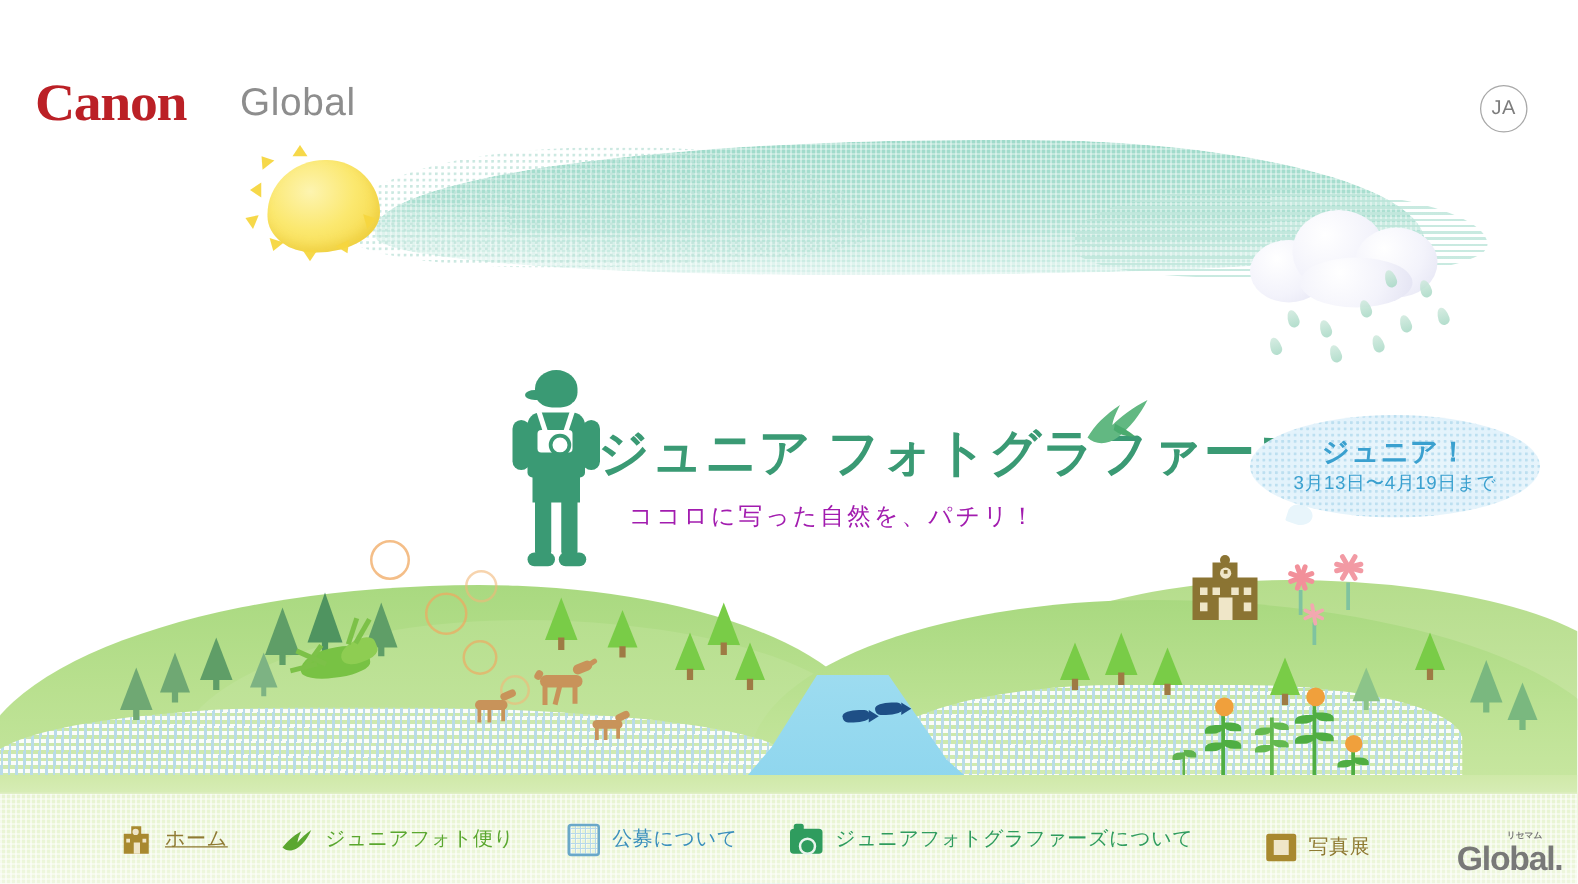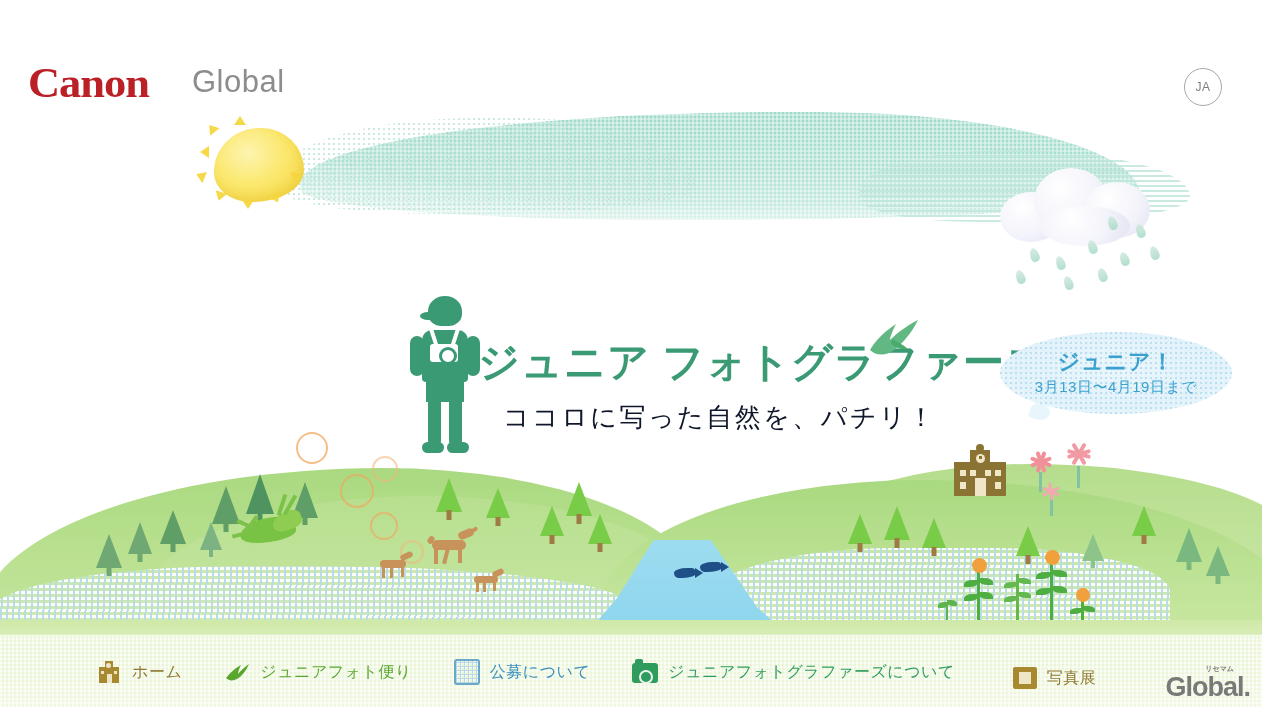--- a/index.html
+++ b/index.html
@@ -24,21 +24,21 @@
   }
   .global-label{
     position:absolute;left:192px;top:66px;
     font-size:31px;color:#8d8d8d;letter-spacing:0.5px;line-height:1;
     font-weight:400;
   }
   .lang-switch{
     position:absolute;left:1184px;top:68px;width:36px;height:36px;
     border:1.6px solid #a8a8a8;border-radius:50%;
     display:flex;align-items:center;justify-content:center;
-    color:#7d7d7d;font-size:12px;letter-spacing:0.5px;
+    color:#7d7d7d;font-size:16px;letter-spacing:0.5px;
     cursor:pointer;background:transparent;
   }
 
   
   .sky-wash{
     position:absolute;left:300px;top:112px;width:840px;height:108px;
     background:
       repeating-linear-gradient(90deg, rgba(255,255,255,.40) 0 2px, rgba(255,255,255,0) 2px 4px),
       repeating-linear-gradient(0deg, rgba(255,255,255,.35) 0 2px, rgba(255,255,255,0) 2px 4px),
       linear-gradient(180deg,#9ad9c8 0%, #a9dfd0 55%, #c8ebe2 100%);
@@ -89,21 +89,21 @@
   .photographer{position:absolute;left:406px;top:10px;width:78px;height:160px;}
   .ph-part{position:absolute;background:#3a9a74;}
   .title-main{
     position:absolute;left:478px;top:56px;
     font-size:41px;font-weight:bold;color:#3a9a74;
     letter-spacing:1px;white-space:nowrap;line-height:1;
     text-shadow:0 1px 0 rgba(255,255,255,.6);
   }
   .title-sub{
     position:absolute;left:503px;top:118px;
-    font-size:26px;color:#0f172a;letter-spacing:2.5px;white-space:nowrap;line-height:1;
+    font-size:19px;color:#a21caf;letter-spacing:2.5px;white-space:nowrap;line-height:1;
   }
   .bird{position:absolute;left:862px;top:306px;width:62px;height:62px;z-index:41;}
 
   
   .bubble{
     position:absolute;left:1000px;top:332px;width:232px;height:82px;z-index:45;
     background:
       radial-gradient(circle at 1px 1px, #bcdff0 1.1px, transparent 1.6px) 0 0/5px 5px,
       radial-gradient(ellipse at 50% 45%, #eaf6fc 0%, #e2f2fb 60%, #f3fafd 100%);
     border-radius:50%;
@@ -511,21 +511,21 @@
 
       <div class="nav-item">
         <span class="nav-ico ico-home">
           <i style="left:3px;top:7px;width:20px;height:16px;"></i>
           <i style="left:9px;top:1px;width:8px;height:7px;"></i>
           <i style="left:10px;top:3px;width:5px;height:5px;border-radius:50%;background:#efe6c8;"></i>
           <i style="left:11px;top:14px;width:5px;height:9px;background:#efe6c8;"></i>
           <i style="left:5px;top:11px;width:3px;height:3px;background:#efe6c8;"></i>
           <i style="left:18px;top:11px;width:3px;height:3px;background:#efe6c8;"></i>
         </span>
-        <span class="nav-label" style="color:#8f7a33;">ホーム</span>
+        <span class="nav-label" style="color:#8f7a33;text-decoration:underline;">ホーム</span>
       </div>
 
       <div class="nav-item">
         <span class="nav-ico">
           <svg viewBox="0 0 26 24" width="26" height="24" aria-hidden="true">
             <path d="M2 18 C6 13 10 9 17 5 C15 9 14 12 14 14 C17 10 21 7 25 4 C22 11 18 16 13 19 C9 21 5 21 2 18 Z" fill="#5aa72f"></path>
           </svg>
         </span>
         <span class="nav-label" style="color:#5aa72f;">ジュニアフォト便り</span>
       </div>

